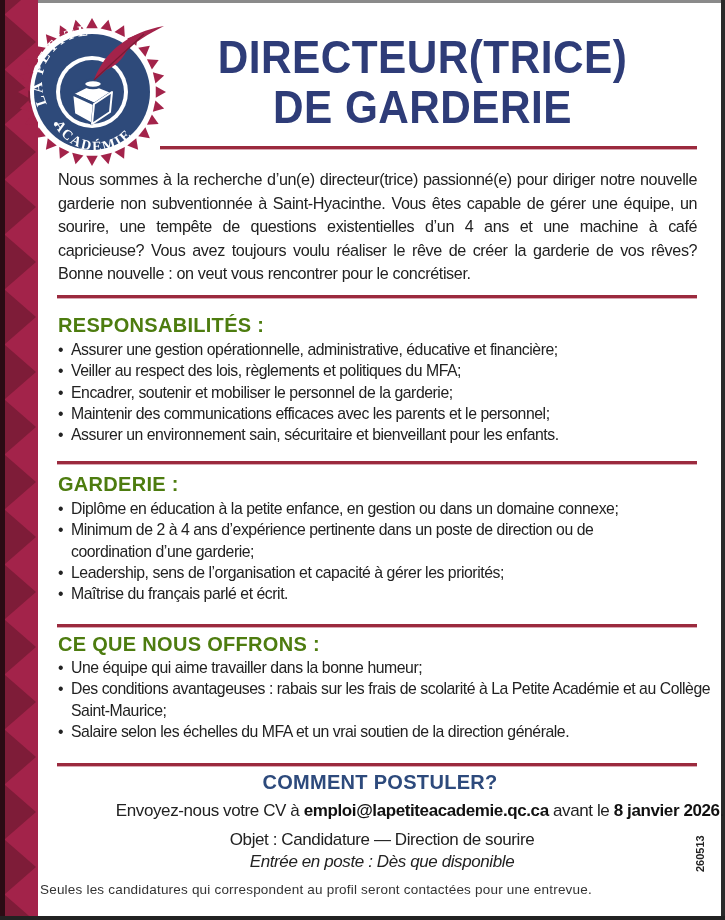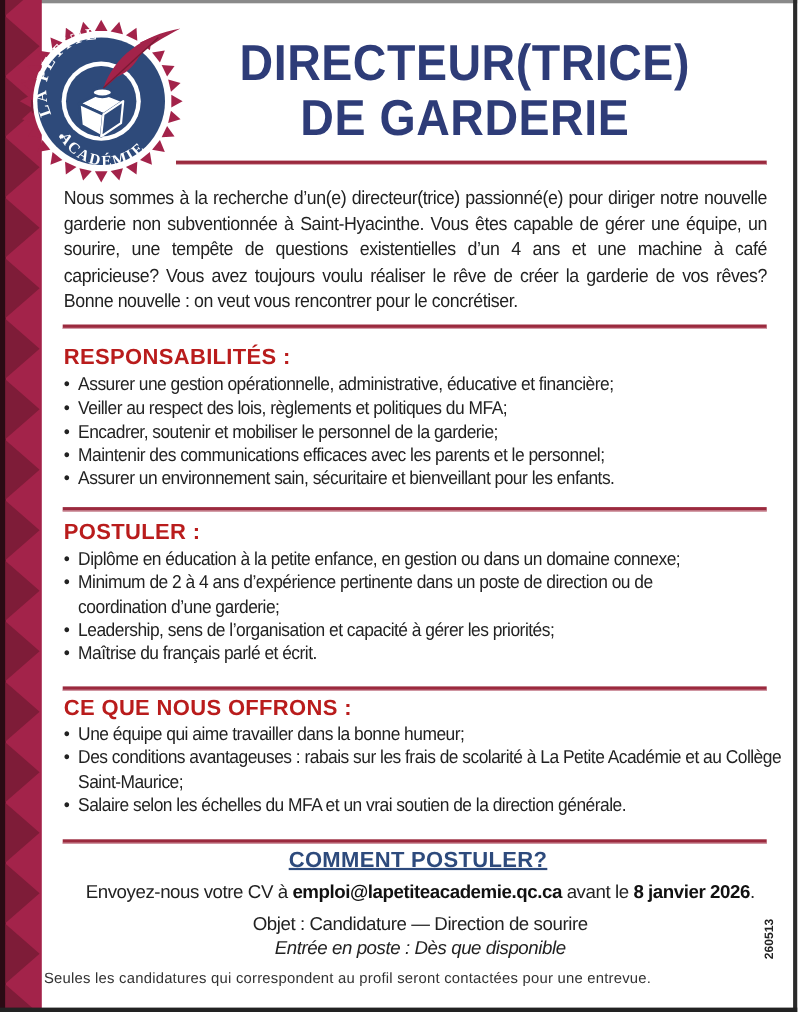--- a/index.html
+++ b/index.html
@@ -28,34 +28,34 @@
   .divider { position:absolute; height:3px; background:#9b2a3e; border-bottom:1px solid #d9a7b2; }
 
   .intro {
     position:absolute; left:58px; top:168px; width:640px;
     font-size:17.2px; line-height:23.5px; color:#222;
     text-align:justify; letter-spacing:-0.4px;
     transform:scaleX(0.94); transform-origin:left top; width:680px;
   }
 
   .section-title {
-    position:absolute; left:58px; color:#b91c1c; font-weight:bold;
+    position:absolute; left:58px; color:#4d7c0f; font-weight:bold;
     font-size:20px; letter-spacing:0.3px;
   }
   .list {
     position:absolute; left:58px; margin:0; padding:0; list-style:none;
     font-size:17px; line-height:21.3px; color:#222; letter-spacing:-0.5px;
     transform:scaleX(0.93); transform-origin:left top; width:700px;
   }
   .list li { position:relative; padding-left:14px; }
   .list li::before { content:"•"; position:absolute; left:0; top:0; }
 
   .apply-title {
     position:absolute; left:40px; width:680px; text-align:center; top:771px;
-    color:#2d4a7c; font-weight:bold; font-size:20px; letter-spacing:0.3px;text-decoration:underline;
+    color:#2d4a7c; font-weight:bold; font-size:20px; letter-spacing:0.3px;
   }
   .apply-line {
     position:absolute; left:40px; width:684px; text-align:center;
     font-size:17px; color:#222; letter-spacing:-0.4px;
   }
   .apply-line b { font-weight:bold; color:#111; }
   .disclaimer {
     position:absolute; left:40px; width:684px; text-align:left; top:882px;
     font-size:13.5px; color:#333; letter-spacing:0.2px;
   }
@@ -168,41 +168,41 @@
 <ul class="list" style="top:339px;">
   <li>Assurer une gestion opérationnelle, administrative, éducative et financière;</li>
   <li>Veiller au respect des lois, règlements et politiques du MFA;</li>
   <li>Encadrer, soutenir et mobiliser le personnel de la garderie;</li>
   <li>Maintenir des communications efficaces avec les parents et le personnel;</li>
   <li>Assurer un environnement sain, sécuritaire et bienveillant pour les enfants.</li>
 </ul>
 
 <div class="divider" style="left:57px; top:461px; width:640px;"></div>
 
-<div class="section-title" style="top:473px;">POSTULER :</div>
+<div class="section-title" style="top:473px;">GARDERIE :</div>
 <ul class="list" style="top:498px;">
   <li>Diplôme en éducation à la petite enfance, en gestion ou dans un domaine connexe;</li>
   <li style="width:590px;">Minimum de 2 à 4 ans d’expérience pertinente dans un poste de direction ou de coordination d’une garderie;</li>
   <li>Leadership, sens de l’organisation et capacité à gérer les priorités;</li>
   <li>Maîtrise du français parlé et écrit.</li>
 </ul>
 
 <div class="divider" style="left:57px; top:624px; width:640px;"></div>
 
 <div class="section-title" style="top:633px;">CE QUE NOUS OFFRONS :</div>
 <ul class="list" style="top:657px;">
   <li>Une équipe qui aime travailler dans la bonne humeur;</li>
   <li style="width:690px;">Des conditions avantageuses : rabais sur les frais de scolarité à La Petite Académie et au Collège Saint-Maurice;</li>
   <li>Salaire selon les échelles du MFA et un vrai soutien de la direction générale.</li>
 </ul>
 
 <div class="divider" style="left:57px; top:763px; width:640px;"></div>
 
 <div class="apply-title">COMMENT POSTULER?</div>
-<div class="apply-line" style="top:801px;">
+<div class="apply-line" style="top:801px;text-align:right;">
   <span>Envoyez-nous votre CV à </span><b>emploi@lapetiteacademie.qc.ca</b><span> avant le </span><b>8 janvier 2026</b><span>.</span>
 </div>
 <div class="apply-line" style="top:830px;">Objet : Candidature — Direction de sourire</div>
 <div class="apply-line" style="top:852px;font-style:italic;">Entrée en poste : Dès que disponible</div>
 <div class="disclaimer">Seules les candidatures qui correspondent au profil seront contactées pour une entrevue.</div>
 
 <div class="ad-code">260513</div>
 
 <div class="bottom-bar"></div>
 

